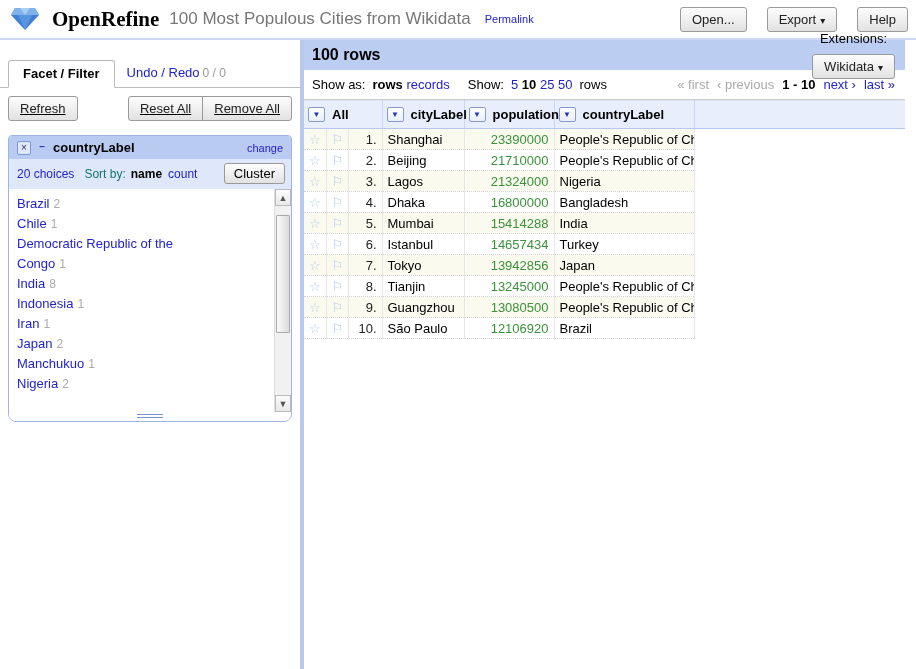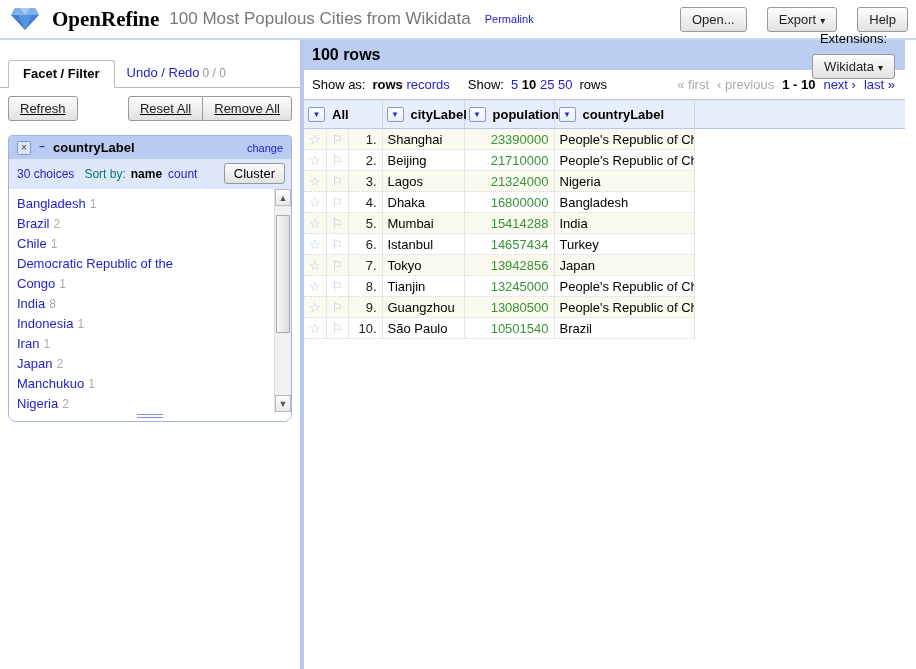--- a/index.html
+++ b/index.html
@@ -138,28 +138,27 @@
   </div>
 
   <div class="facet">
     <div class="facet-header">
       <span class="icon-box">×</span>
       <span class="icon-box facet-min">–</span>
       <span class="facet-title">countryLabel</span>
       <a class="facet-change">change</a>
     </div>
     <div class="facet-subheader">
-      <a>30 choices</a>
+      <a>20 choices</a>
       <span class="sortlbl">Sort by:</span>
       <span class="sortname">name</span>
       <a class="sortcount">count</a>
       <span class="btn-small">Cluster</span>
     </div>
     <div class="facet-body">
-      <div class="facet-item"><a class="facet-item-label">Bangladesh</a><span class="facet-item-count">1</span></div>
         <div class="facet-item"><a class="facet-item-label">Brazil</a><span class="facet-item-count">2</span></div>
         <div class="facet-item"><a class="facet-item-label">Chile</a><span class="facet-item-count">1</span></div>
         <div class="facet-item"><a class="facet-item-label">Democratic Republic of the Congo</a><span class="facet-item-count">1</span></div>
         <div class="facet-item"><a class="facet-item-label">India</a><span class="facet-item-count">8</span></div>
         <div class="facet-item"><a class="facet-item-label">Indonesia</a><span class="facet-item-count">1</span></div>
         <div class="facet-item"><a class="facet-item-label">Iran</a><span class="facet-item-count">1</span></div>
         <div class="facet-item"><a class="facet-item-label">Japan</a><span class="facet-item-count">2</span></div>
         <div class="facet-item"><a class="facet-item-label">Manchukuo</a><span class="facet-item-count">1</span></div>
         <div class="facet-item"><a class="facet-item-label">Nigeria</a><span class="facet-item-count">2</span></div>
         <div class="scrollbar">
@@ -322,20 +321,20 @@
             <td class="city-cell">Guangzhou</td>
             <td class="pop-cell">13080500</td>
             <td class="country-cell">People's Republic of China</td>
             <td class="filler"></td>
           </tr>
           <tr>
             <td class="icon-cell"><span>☆</span></td>
             <td class="icon-cell"><span>⚐</span></td>
             <td class="idx-cell">10.</td>
             <td class="city-cell">São Paulo</td>
-            <td class="pop-cell">10501540</td>
+            <td class="pop-cell">12106920</td>
             <td class="country-cell">Brazil</td>
             <td class="filler"></td>
           </tr>
         </tbody>
     </table>
   </div>
 </div>
 
 </body></html>

